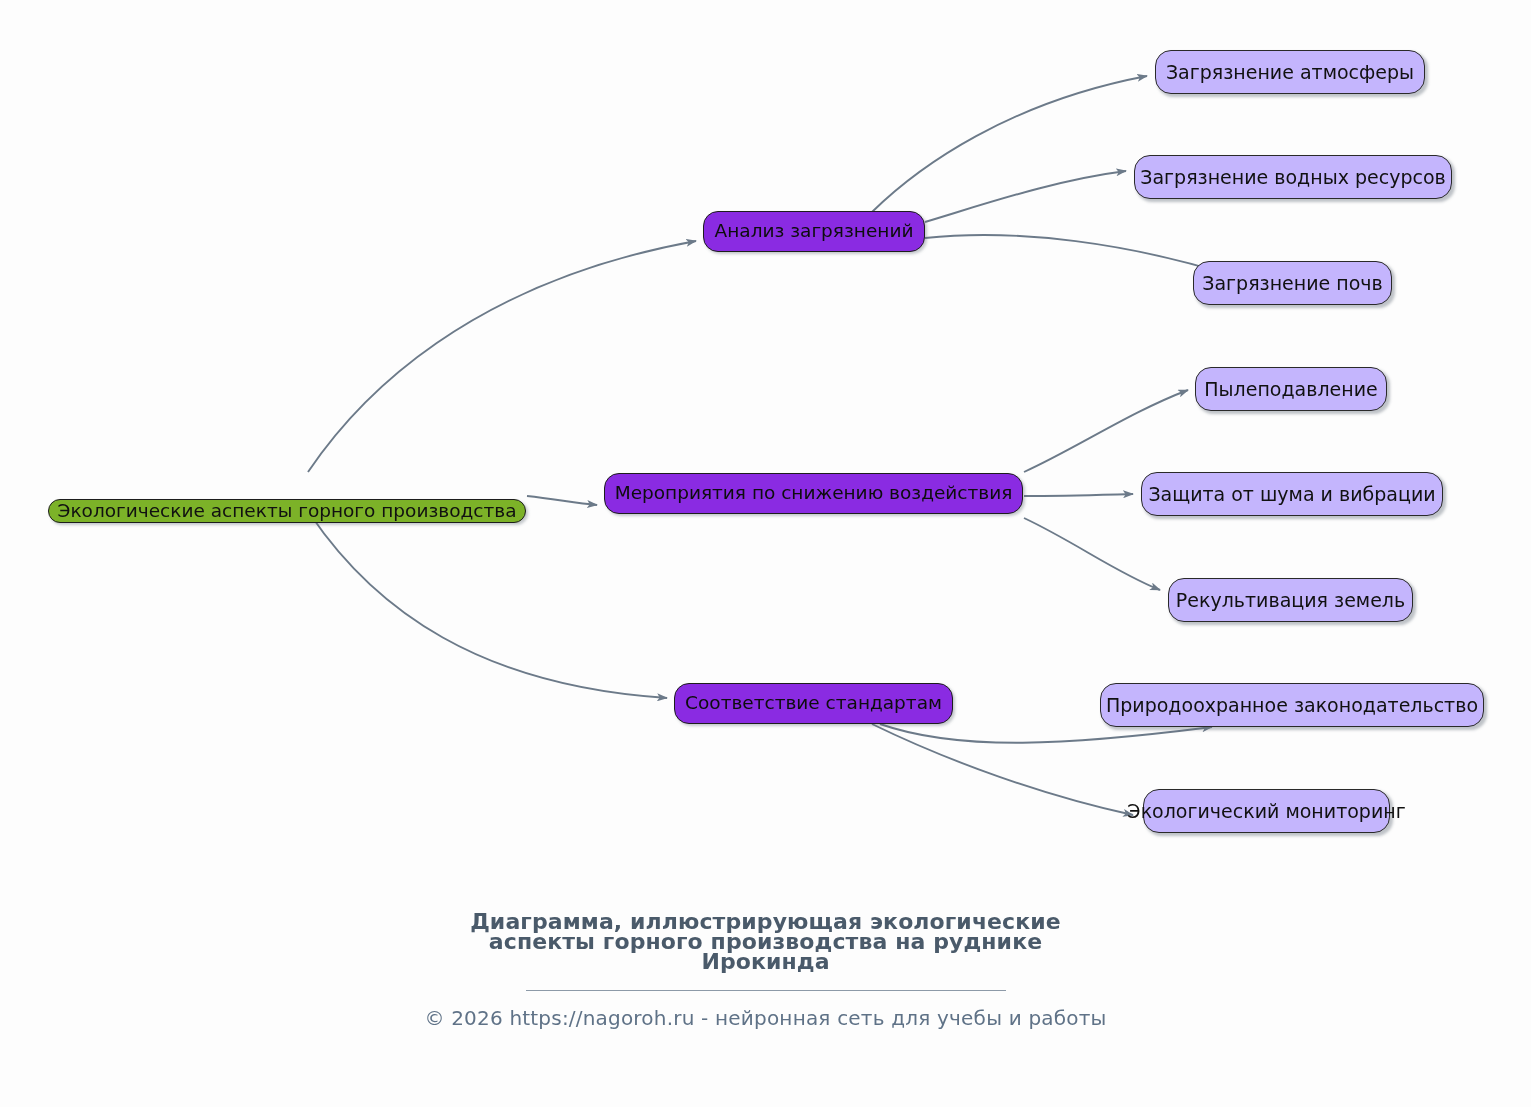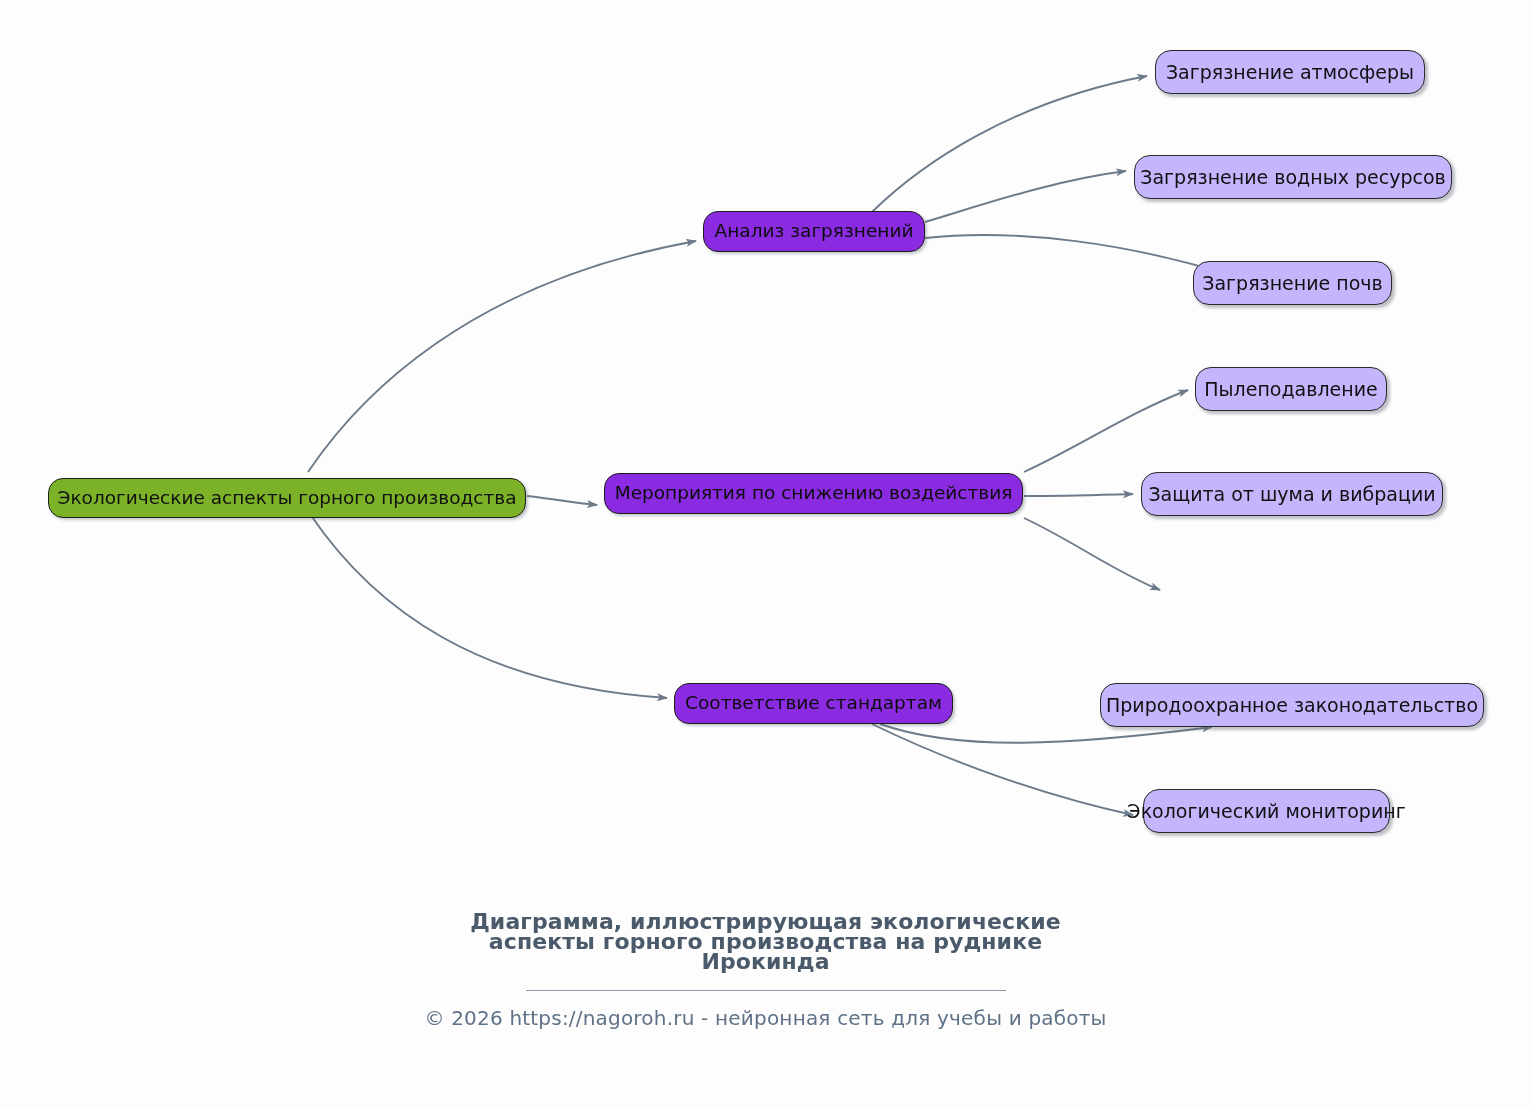--- a/index.html
+++ b/index.html
@@ -143,21 +143,21 @@
 
       <path d="M 1024,472 C 1075,449 1130,412 1188,390"></path>
       <path d="M 1024,496 C 1065,496 1095,495 1133,494"></path>
       <path d="M 1024,518 C 1075,542 1115,572 1160,590"></path>
 
       <path d="M 880,724 C 960,752 1070,745 1212,727"></path>
       <path d="M 872,724 C 950,762 1045,796 1133,815"></path>
     </g>
   </svg>
 
-  <div class="node node-root" style="left:48px; top:478px; width:478px; height:40px;">
+  <div class="node node-root" style="left:48px; top:499px; width:478px; height:24px;">
     <span class="node-label">Экологические аспекты горного производства</span>
   </div>
 
   <div class="node node-branch" style="left:703px; top:211px; width:222px; height:41px;">
     <span class="node-label">Анализ загрязнений</span>
   </div>
 
   <div class="node node-leaf" style="left:1155px; top:50px; width:270px; height:44px;">
     <span class="node-label">Загрязнение атмосферы</span>
   </div>
@@ -175,20 +175,23 @@
   </div>
 
   <div class="node node-leaf" style="left:1195px; top:367px; width:192px; height:44px;">
     <span class="node-label">Пылеподавление</span>
   </div>
 
   <div class="node node-leaf" style="left:1141px; top:472px; width:302px; height:44px;">
     <span class="node-label">Защита от шума и вибрации</span>
   </div>
 
+  <div class="node node-leaf" style="left:1168px; top:578px; width:245px; height:44px;">
+    <span class="node-label">Рекультивация земель</span>
+  </div>
 
   <div class="node node-branch" style="left:674px; top:683px; width:279px; height:41px;">
     <span class="node-label">Соответствие стандартам</span>
   </div>
 
   <div class="node node-leaf" style="left:1100px; top:683px; width:384px; height:44px;">
     <span class="node-label">Природоохранное законодательство</span>
   </div>
 
   <div class="node node-leaf" style="left:1143px; top:789px; width:247px; height:44px;">

